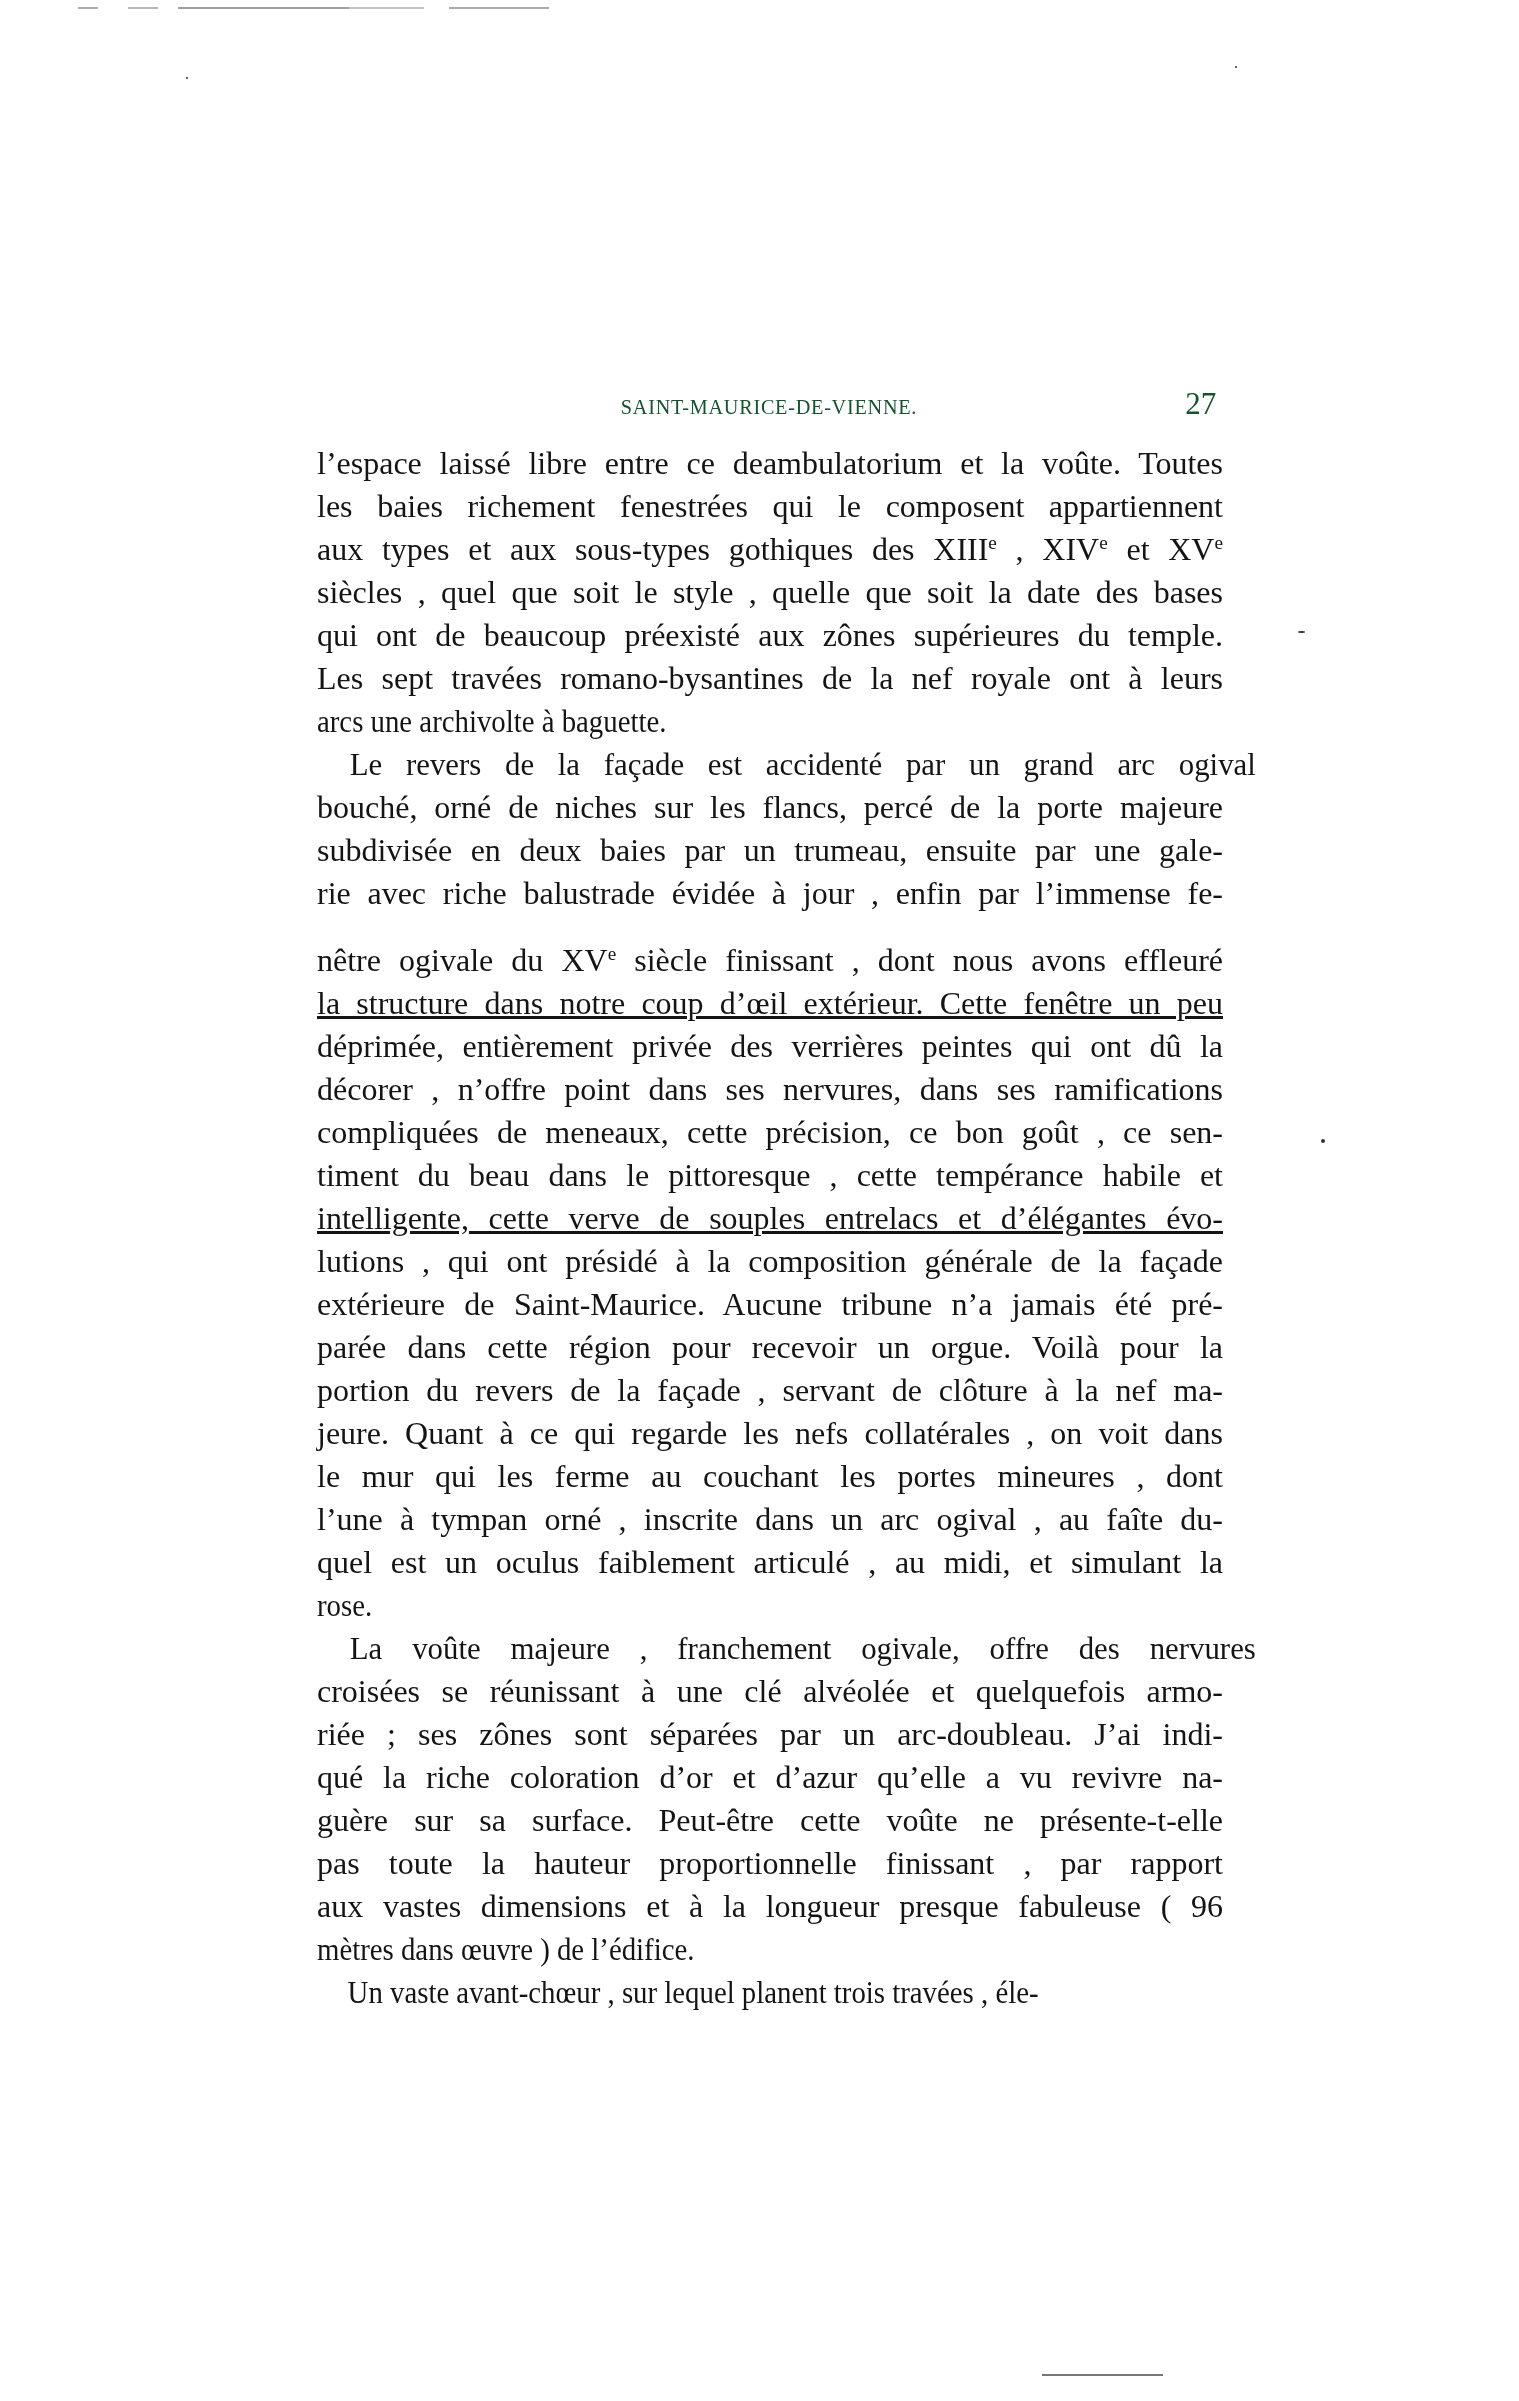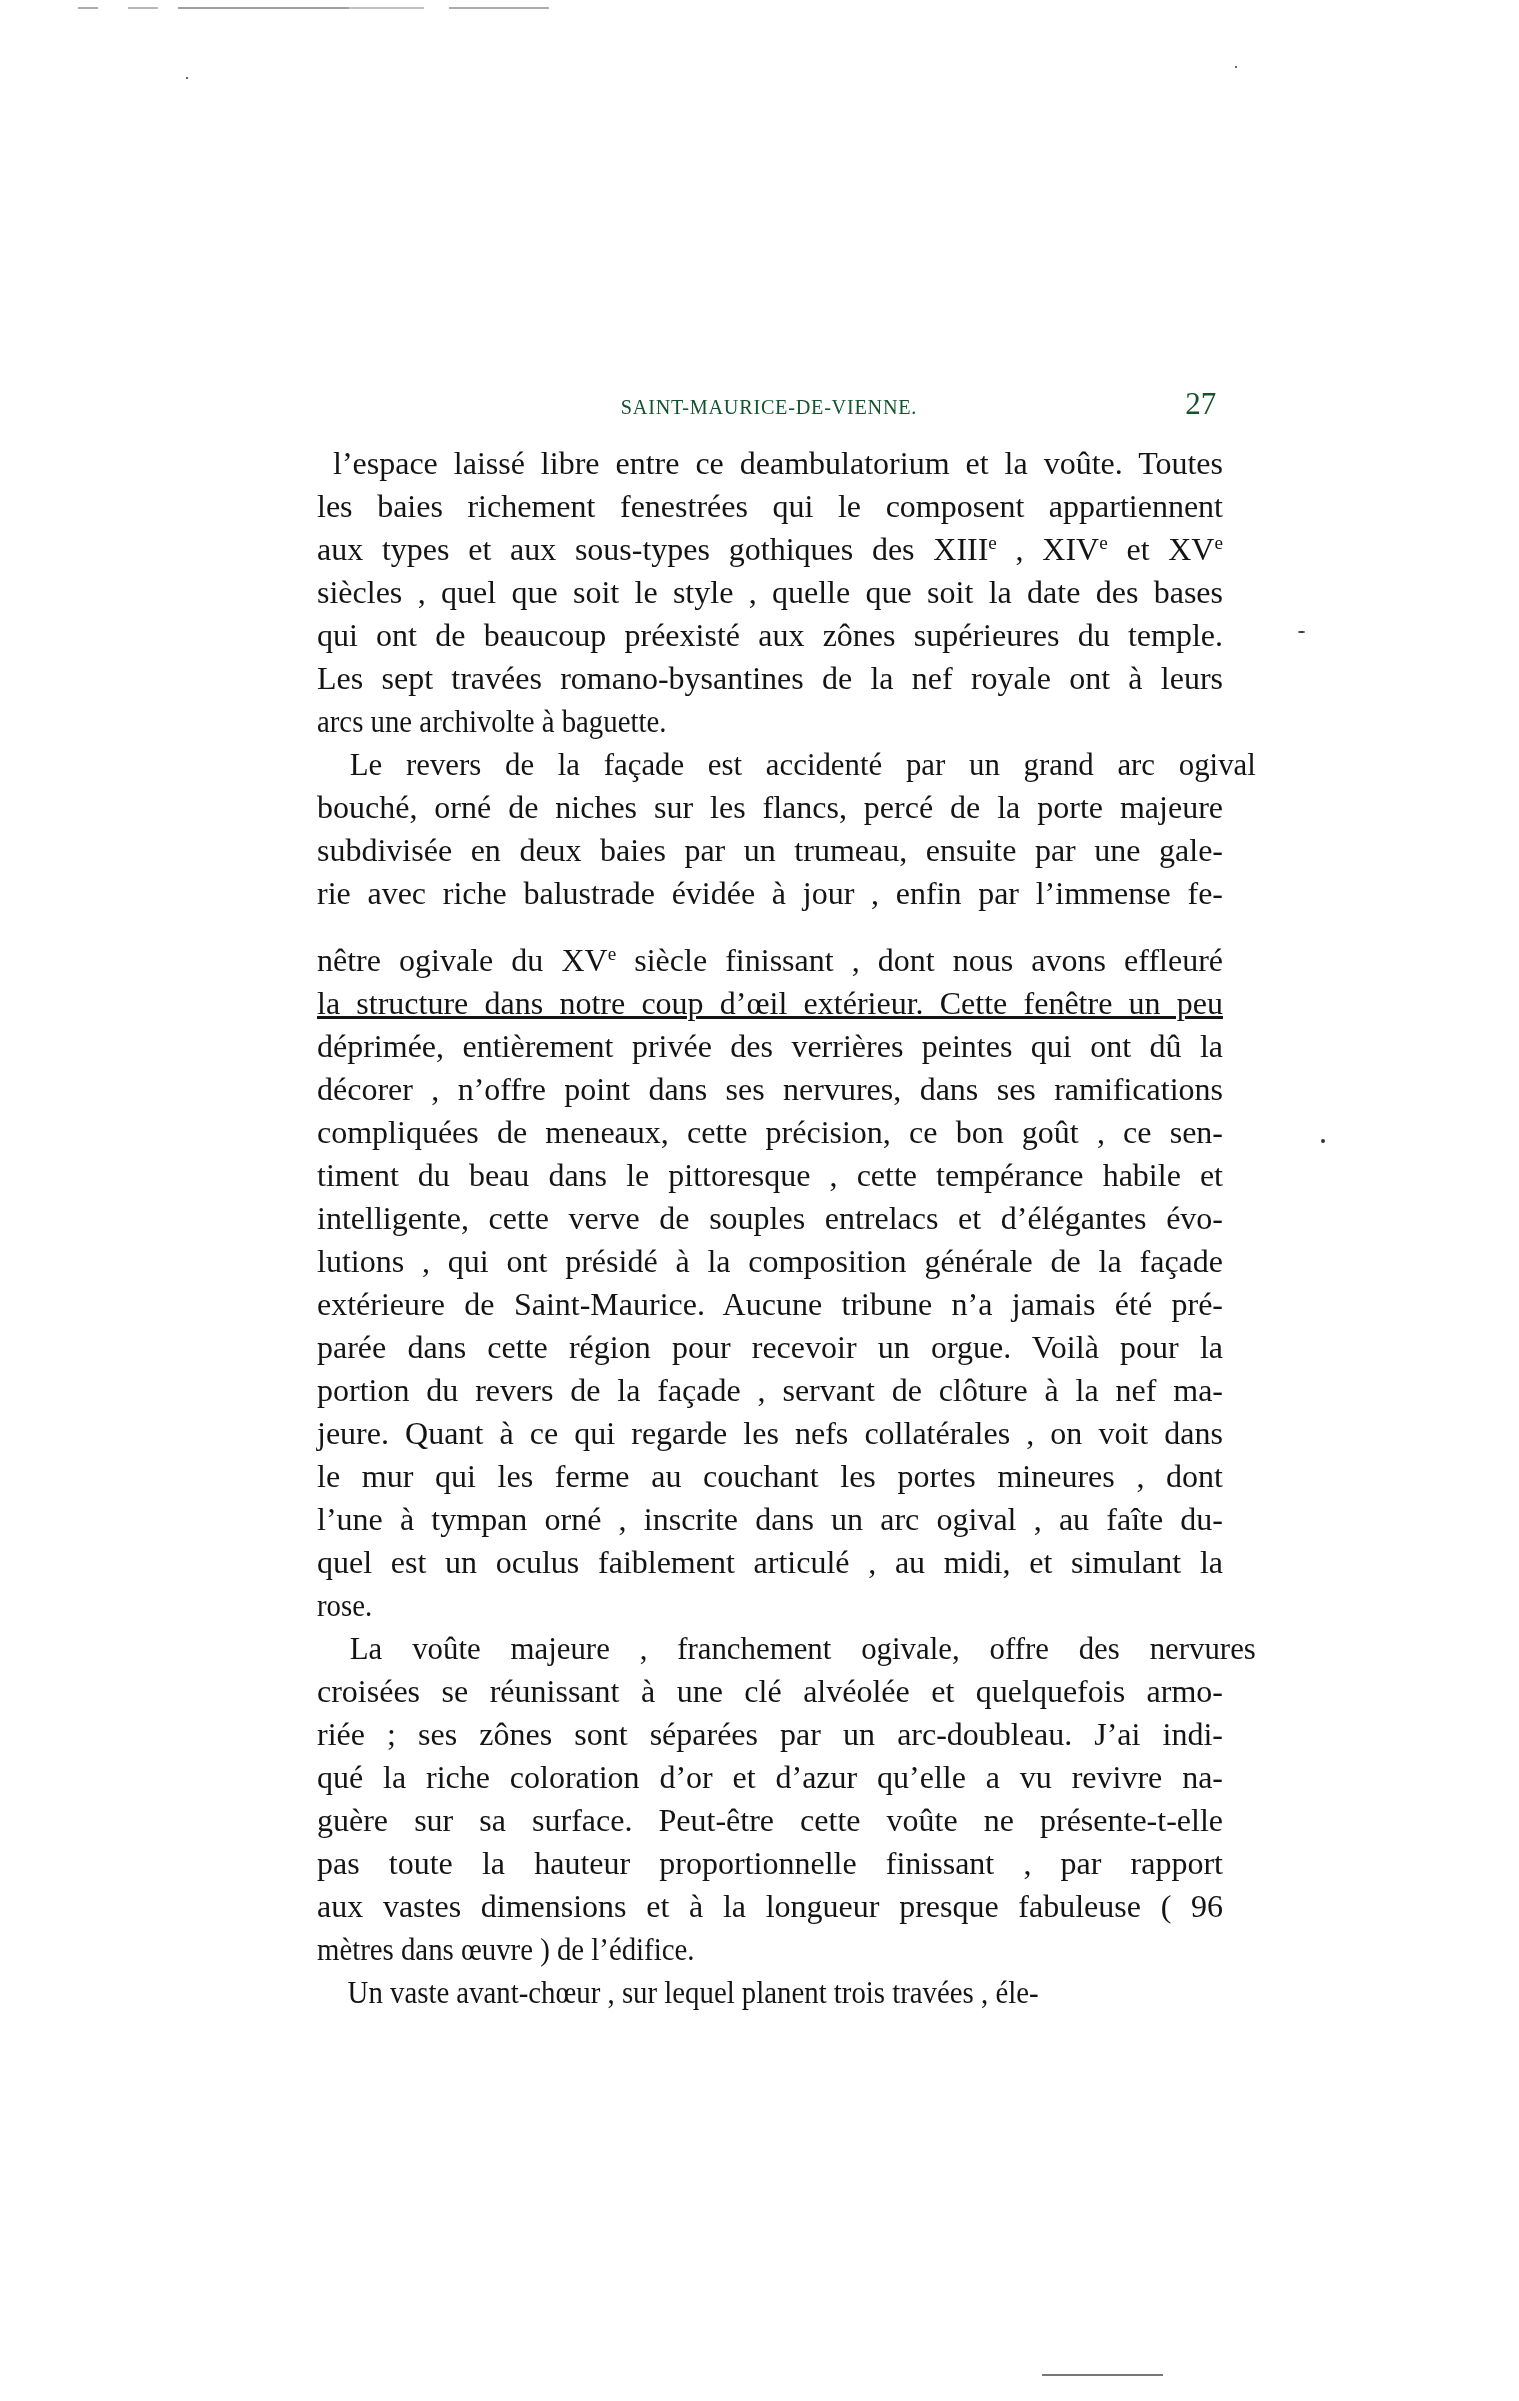--- a/index.html
+++ b/index.html
@@ -34,38 +34,38 @@
   <div class="speck" style="left:1298px;top:631px;width:6.5px;height:1.6px"></div>
   <div class="speck" style="left:1321px;top:1139px;width:4px;height:4px"></div>
   <div class="scan-bottom"></div>
 
   <div class="running-head">
     <div class="running-title">SAINT-MAURICE-DE-VIENNE.</div>
     <div class="page-number">27</div>
   </div>
 
   <div class="text-block" id="text-block">
-      <div class="line" style="white-space: nowrap; margin-left: 16px;"><span>l’espace laissé libre entre ce </span><span class="it">deambulatorium</span><span> et la voûte. Toutes</span></div>
+      <div class="line" style="white-space: nowrap;"><span>l’espace laissé libre entre ce </span><span class="it">deambulatorium</span><span> et la voûte. Toutes</span></div>
       <div class="line" style="white-space: nowrap;"><span>les baies richement fenestrées qui le composent appartiennent</span></div>
       <div class="line" style="white-space: nowrap;"><span>aux types et aux sous-types </span><span class="it">gothiques</span><span> des XIII</span><sup>e</sup><span> , XIV</span><sup>e</sup><span> et XV</span><sup>e</sup></div>
       <div class="line" style="white-space: nowrap;"><span>siècles , quel que soit le style , quelle que soit la date des bases</span></div>
       <div class="line" style="white-space: nowrap;"><span>qui ont de beaucoup préexisté aux zônes supérieures du temple.</span></div>
       <div class="line" style="white-space: nowrap;"><span>Les sept travées romano-bysantines de la nef royale ont à leurs</span></div>
       <div class="line last" style="white-space: nowrap; transform: scaleX(0.9);"><span>arcs une archivolte à baguette.</span></div>
       <div class="line indent" style="white-space: nowrap; transform: scaleX(0.9639); width: 940px;"><span>Le revers de la façade est accidenté par un grand arc ogival</span></div>
       <div class="line" style="white-space: nowrap;"><span>bouché, orné de niches sur les flancs, percé de la porte majeure</span></div>
       <div class="line" style="white-space: nowrap;"><span>subdivisée en deux baies par un trumeau, ensuite par une gale-</span></div>
       <div class="line" style="white-space: nowrap;"><span>rie avec riche balustrade évidée à jour , enfin par l’immense fe-</span></div>
       <div class="line" style="white-space: nowrap; margin-top: 24px;"><span>nêtre ogivale du XV</span><sup>e</sup><span> siècle finissant , dont nous avons effleuré</span></div>
       <div class="line" style="white-space: nowrap; text-decoration: underline;"><span>la structure dans notre coup d’œil extérieur. Cette fenêtre un peu</span></div>
       <div class="line" style="white-space: nowrap;"><span>déprimée, entièrement privée des verrières peintes qui ont dû la</span></div>
       <div class="line" style="white-space: nowrap;"><span>décorer , n’offre point dans ses nervures, dans ses ramifications</span></div>
       <div class="line" style="white-space: nowrap;"><span>compliquées de meneaux, cette précision, ce bon goût , ce sen-</span></div>
       <div class="line" style="white-space: nowrap;"><span>timent du beau dans le pittoresque , cette tempérance habile et</span></div>
-      <div class="line" style="white-space: nowrap;"><span>intelligente, cette verve de souples entrelacs et d’élégantes évo-</span></div>
+      <div class="line" style="white-space: nowrap; text-decoration: underline;"><span>intelligente, cette verve de souples entrelacs et d’élégantes évo-</span></div>
       <div class="line" style="white-space: nowrap;"><span>lutions , qui ont présidé à la composition générale de la façade</span></div>
       <div class="line" style="white-space: nowrap;"><span>extérieure de Saint-Maurice. Aucune tribune n’a jamais été pré-</span></div>
       <div class="line" style="white-space: nowrap;"><span>parée dans cette région pour recevoir un orgue. Voilà pour la</span></div>
       <div class="line" style="white-space: nowrap;"><span>portion du revers de la façade , servant de clôture à la nef ma-</span></div>
       <div class="line" style="white-space: nowrap;"><span>jeure. Quant à ce qui regarde les nefs collatérales , on voit dans</span></div>
       <div class="line" style="white-space: nowrap;"><span>le mur qui les ferme au couchant les portes mineures , dont</span></div>
       <div class="line" style="white-space: nowrap;"><span>l’une à tympan orné , inscrite dans un arc ogival , au faîte du-</span></div>
       <div class="line" style="white-space: nowrap;"><span>quel est un </span><span class="it">oculus</span><span> faiblement articulé , au midi, et simulant la</span></div>
       <div class="line last" style="white-space: nowrap; transform: scaleX(0.9);"><span>rose.</span></div>
       <div class="line indent" style="white-space: nowrap; transform: scaleX(0.9639); width: 940px;"><span>La voûte majeure , franchement ogivale, offre des nervures</span></div>

